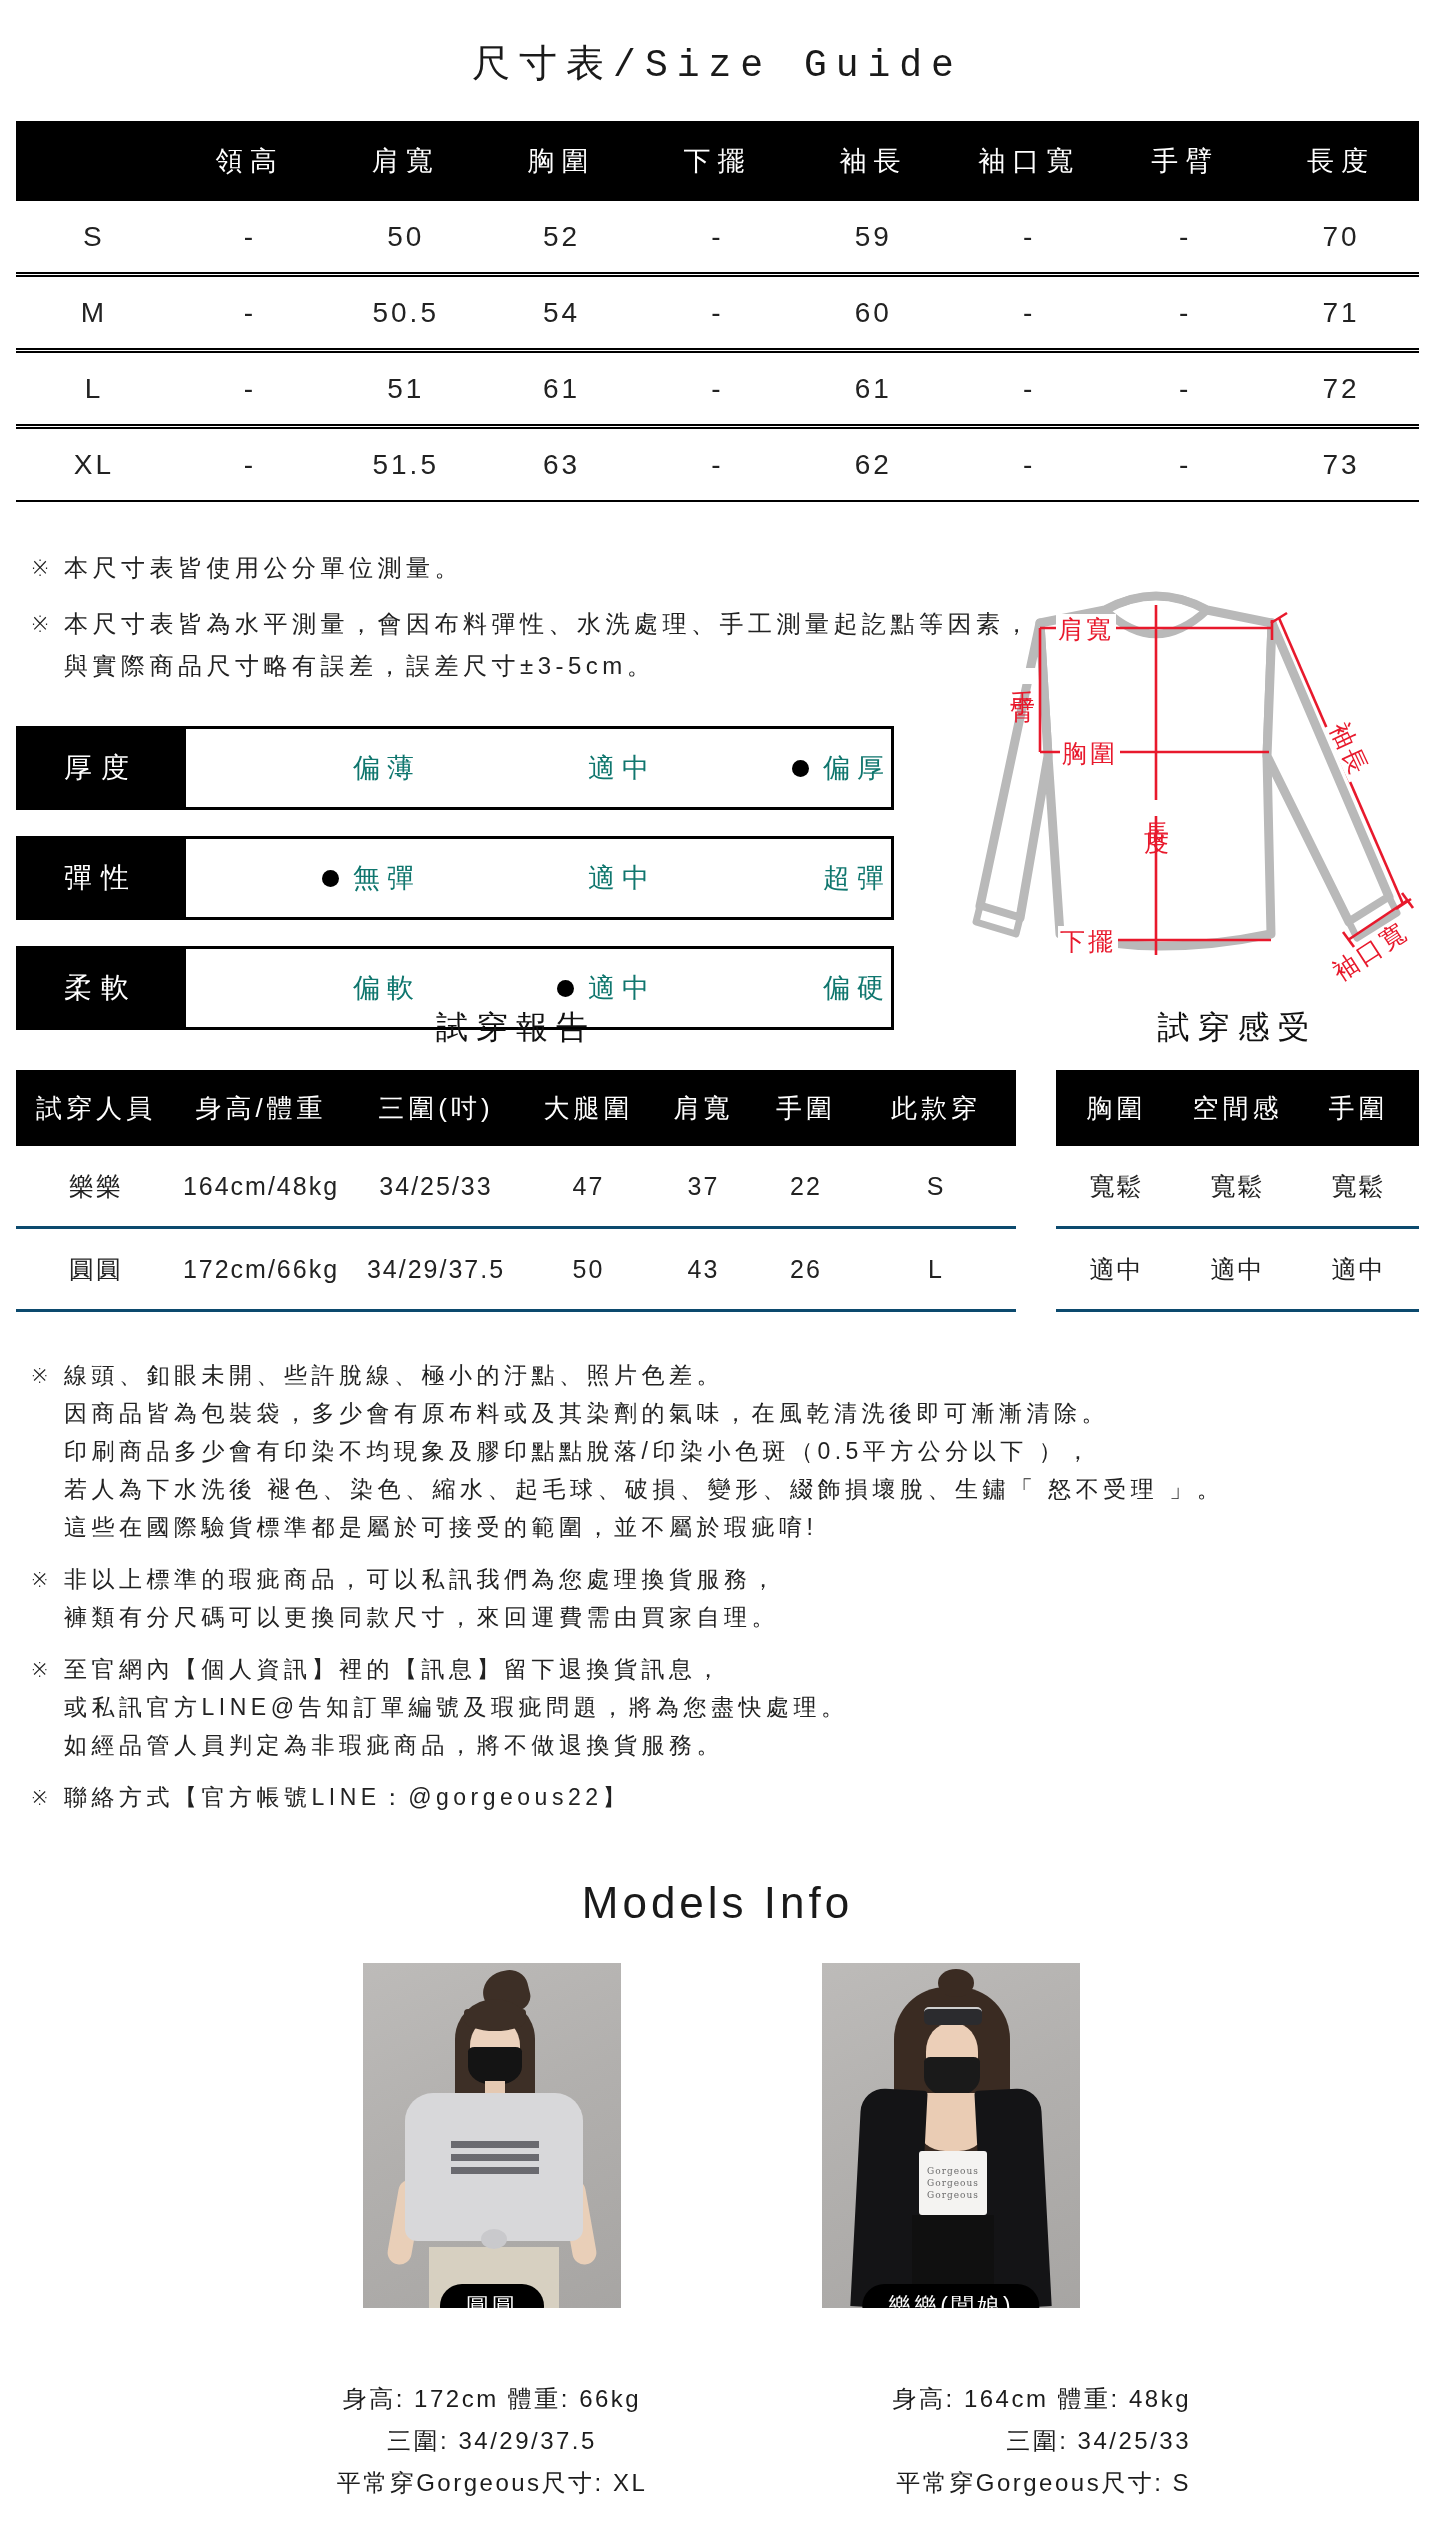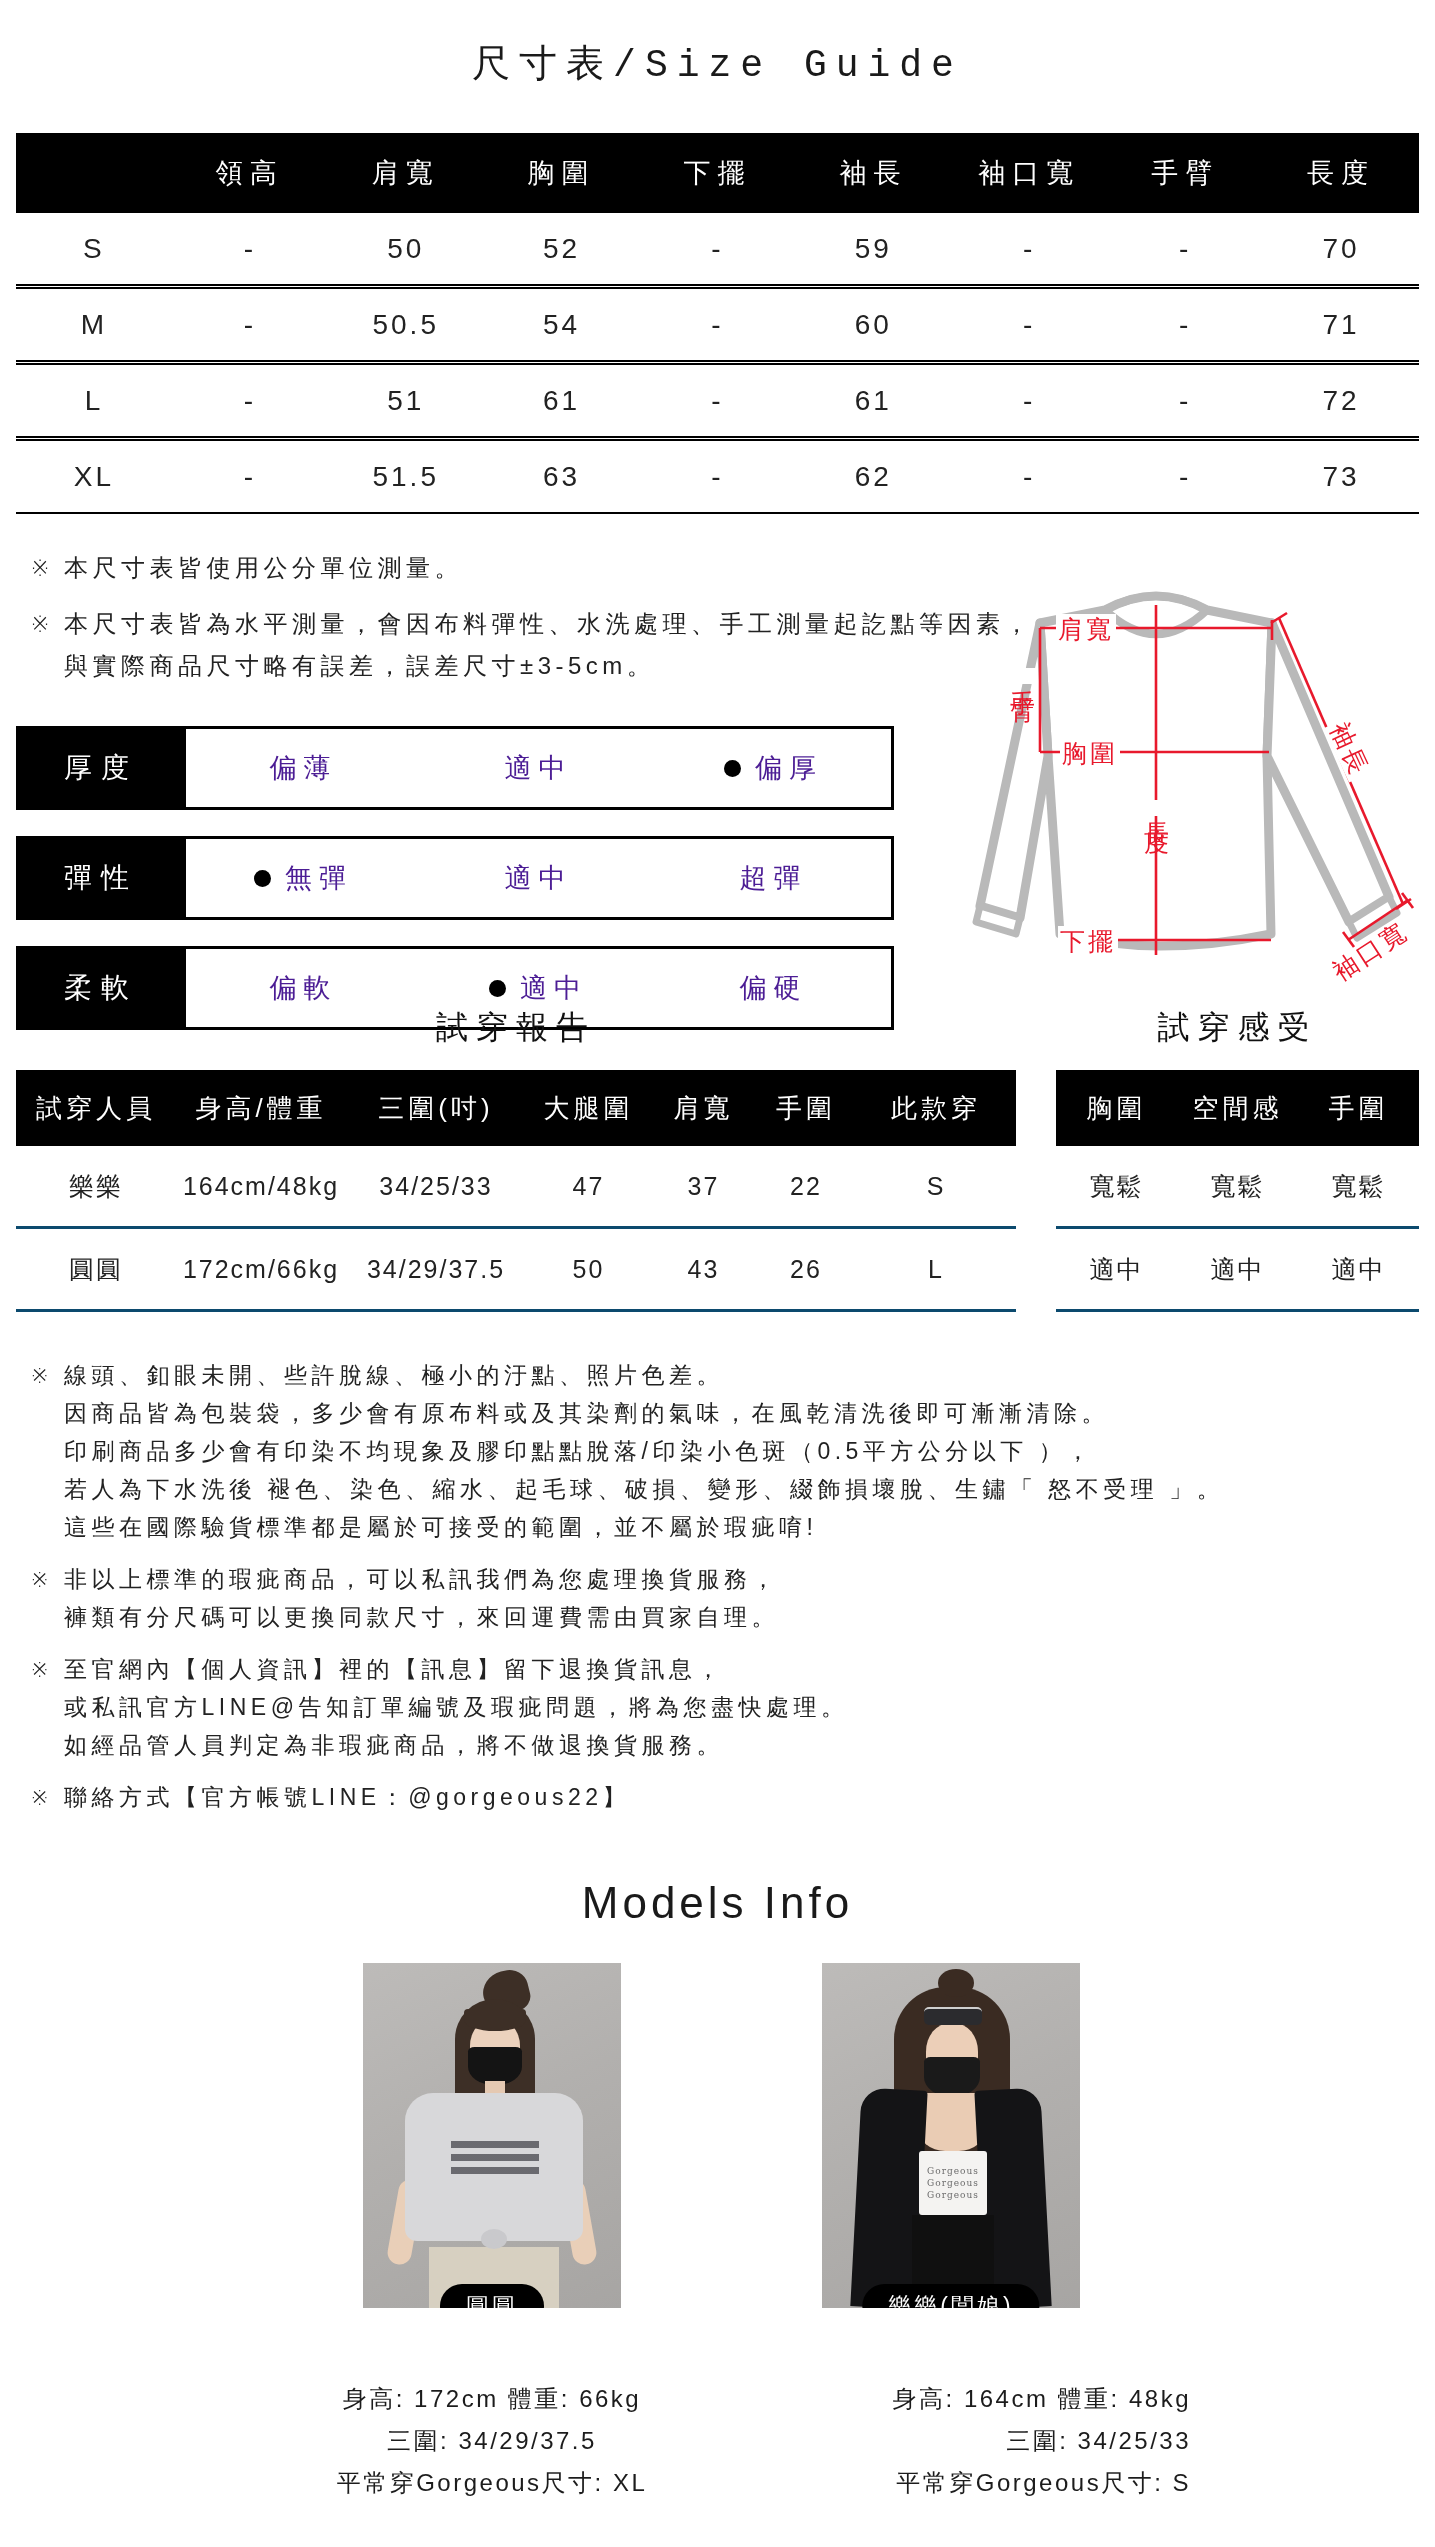--- a/index.html
+++ b/index.html
@@ -4,21 +4,21 @@
 <style>
   html,body{margin:0;padding:0;background:#fff;}
   body{font-family:"Liberation Sans","DejaVu Sans",sans-serif;color:#111;}
   .page{position:relative;width:1435px;height:2547px;background:#fff;overflow:hidden;}
 
   
   .main-title{position:absolute;top:38px;left:0;width:100%;text-align:center;
     font-size:38px;font-weight:300;letter-spacing:9px;color:#1a1a1a;font-family:Liberation Mono, monospace;}
 
   
-  .size-table{position:absolute;left:16px;top:133px;width:1403px;}
+  .size-table{position:absolute;left:16px;top:121px;width:1403px;}
   .st-header{display:grid;grid-template-columns:repeat(9,1fr);background:#000;color:#fff;
     height:80px;align-items:center;}
   .st-hcell{text-align:center;font-size:27px;letter-spacing:7px;font-weight:300;}
   .st-row{display:grid;grid-template-columns:repeat(9,1fr);height:71px;align-items:center;
     border-bottom:5px double #000;}
   .st-row.last{border-bottom:2px solid #000;}
   .st-cell{text-align:center;font-size:28px;letter-spacing:3px;font-weight:300;color:#222;}
 
   
   .notes-top{position:absolute;left:30px;top:548px;font-size:24px;letter-spacing:4.5px;
@@ -27,22 +27,22 @@
   .note-marker{width:34px;flex:none;}
   .note-body .cont{margin-top:2px;}
 
   
   .attr-table{position:absolute;left:16px;top:700px;width:878px;}
   .attr-row{display:flex;margin-bottom:2px;height:84px;margin-top:26px;}
   .attr-label{width:170px;flex:none;background:#000;color:#fff;display:flex;align-items:center;
     justify-content:center;font-size:28px;letter-spacing:9px;font-weight:300;}
   .attr-options{flex:1;display:grid;grid-template-columns:repeat(3,1fr);
     border-top:3px solid #000;border-bottom:3px solid #000;border-right:3px solid #000;}
-  .attr-cell{display:flex;align-items:center;justify-content:center;font-size:27px;
-    letter-spacing:7px;font-weight:300;color:#4c1d95;}
+  .attr-cell{display:flex;align-items:center;justify-content:flex-end;font-size:27px;
+    letter-spacing:7px;font-weight:300;color:#0f766e;}
   .attr-cell .bullet{display:none;width:17px;height:17px;border-radius:50%;background:#000;
     margin-right:14px;flex:none;}
   .attr-cell.selected .bullet{display:inline-block;}
 
   
   .diagram{position:absolute;left:960px;top:566px;width:473px;height:420px;}
   .diagram svg{position:absolute;left:0;top:0;}
   .dlabel{position:absolute;color:#e8192c;background:#fff;font-size:25px;letter-spacing:3px;
     font-weight:300;line-height:28px;padding:1px 2px;white-space:nowrap;}
   .dlabel.vert{writing-mode:vertical-rl;letter-spacing:6px;padding:2px 1px;}

